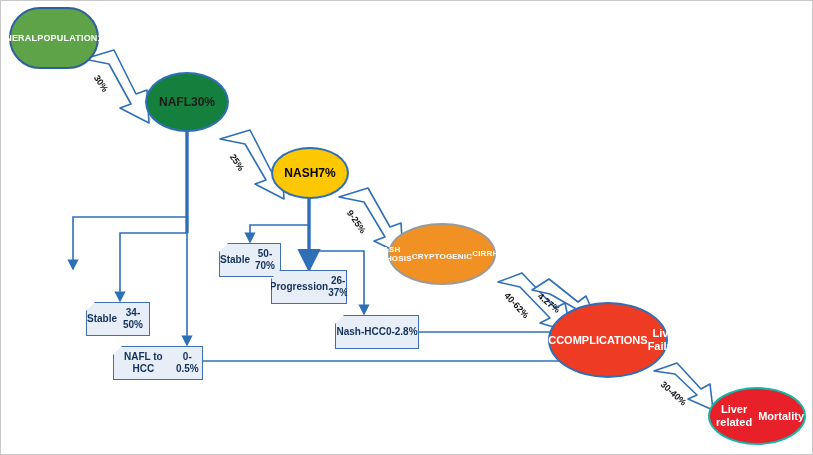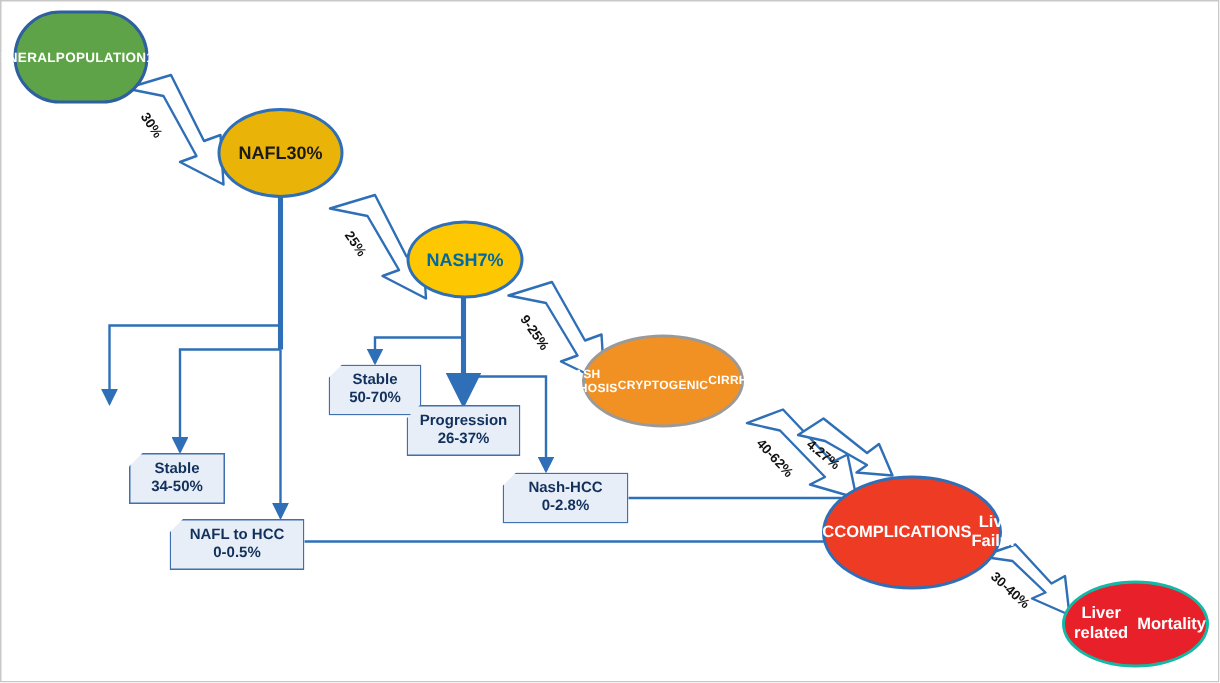--- a/index.html
+++ b/index.html
@@ -9,36 +9,36 @@
     border:1px solid #c8c8c8;box-sizing:border-box;overflow:hidden;
   }
   #svg-layer{position:absolute;left:0;top:0;width:813px;height:455px;}
   .node{
     position:absolute;display:flex;flex-direction:row;align-items:center;
     justify-content:center;text-align:center;box-sizing:border-box;
     line-height:1.18;
   }
   .n-green{background:#5fa348;border:2px solid #2e5f9e;color:#ffffff;
     font-weight:bold;font-size:9px;letter-spacing:.2px;border-radius:34px;}
-  .n-yellow{background:#eab308;border:2px solid #2e6fb7;color:#1a1a1a;
+  .n-yellow{background:#15803d;border:2px solid #2e6fb7;color:#1a1a1a;
     font-weight:bold;font-size:12px;border-radius:50%;}
-  .n-gold{background:#fdc702;border:2px solid #2e6fb7;color:#0369a1;
+  .n-gold{background:#fdc702;border:2px solid #2e6fb7;color:#000000;
     font-weight:bold;font-size:12px;border-radius:50%;}
   .n-orange{background:#f29123;border:2px solid #9a9a9a;color:#ffffff;
     font-weight:bold;font-size:8px;border-radius:50%;letter-spacing:.2px;}
   .n-red{background:#ee3b24;border:2px solid #2e6fb7;color:#ffffff;
     font-weight:bold;font-size:11px;border-radius:50%;}
   .n-red2{background:#e8202a;border:2px solid #14b8a6;color:#ffffff;
     font-weight:bold;font-size:11px;border-radius:50%;}
   .n-orange .ln{margin:2px 0;text-align:center;}
   .n-red .ln{margin:3px 0;}
   .tagbox{
     position:absolute;background:#e8eef7;border:1px solid #3f6fae;
     color:#11315c;font-weight:bold;font-size:10px;text-align:center;
-    display:flex;flex-direction:column;align-items:center;justify-content:center;
+    display:flex;flex-direction:row;align-items:center;justify-content:center;
     box-sizing:border-box;line-height:1.2;
     -webkit-clip-path:polygon(9px 0,100% 0,100% 100%,0 100%,0 9px);
     clip-path:polygon(9px 0,100% 0,100% 100%,0 100%,0 9px);
   }
   .arrowlabel{
     position:absolute;color:#111;font-weight:bold;font-size:9px;
     white-space:nowrap;transform-origin:left center;
   }
 </style>
 </head>
@@ -112,21 +112,21 @@
     <div class="ln">NASH</div>
     <div class="ln">7%</div>
   </div>
 
   <div class="node n-orange" style="left:387px;top:222px;width:108px;height:62px;">
     <div class="ln">NASH CIRRHOSIS</div>
     <div class="ln" style="margin-top:7px">CRYPTOGENIC</div>
     <div class="ln">CIRRHOSIS</div>
   </div>
 
-  <div class="node n-red" style="left:547px;top:316px;width:120px;height:76px;">
+  <div class="node n-red" style="left:547px;top:301px;width:120px;height:76px;">
     <div class="ln">HCC</div>
     <div class="ln">COMPLICATIONS</div>
     <div class="ln">Liver Failure</div>
   </div>
 
   <div class="node n-red2" style="left:707px;top:386px;width:98px;height:58px;">
     <div class="ln">Liver related</div>
     <div class="ln">Mortality</div>
   </div>
 

